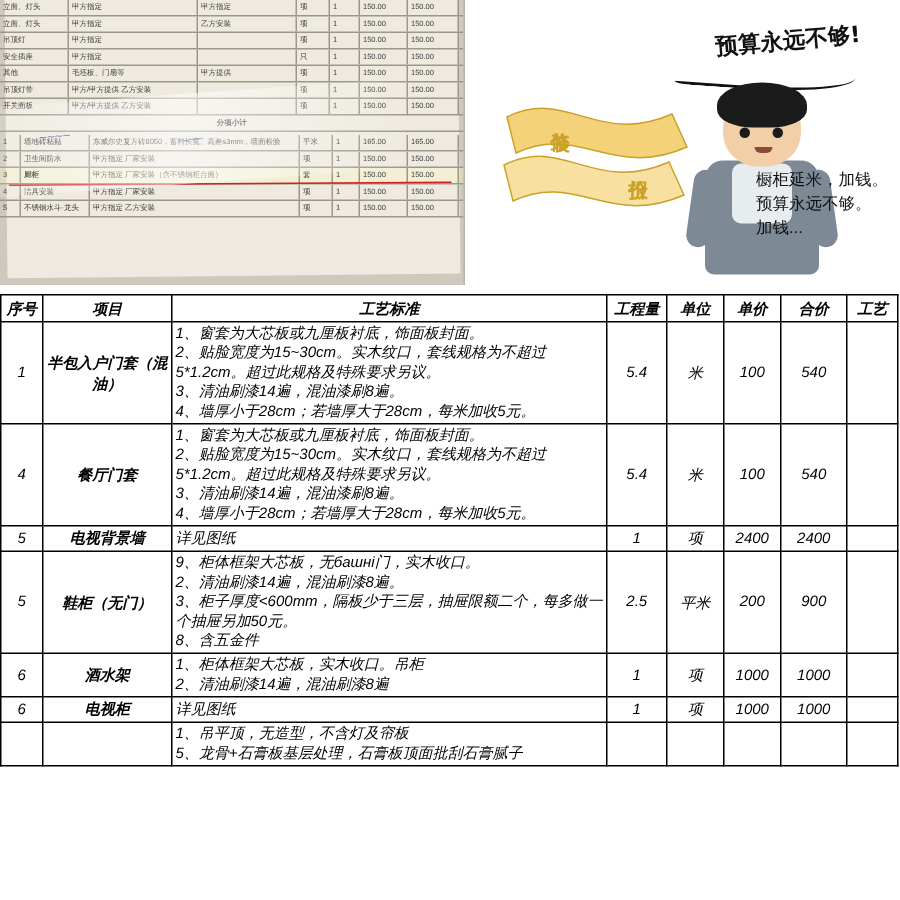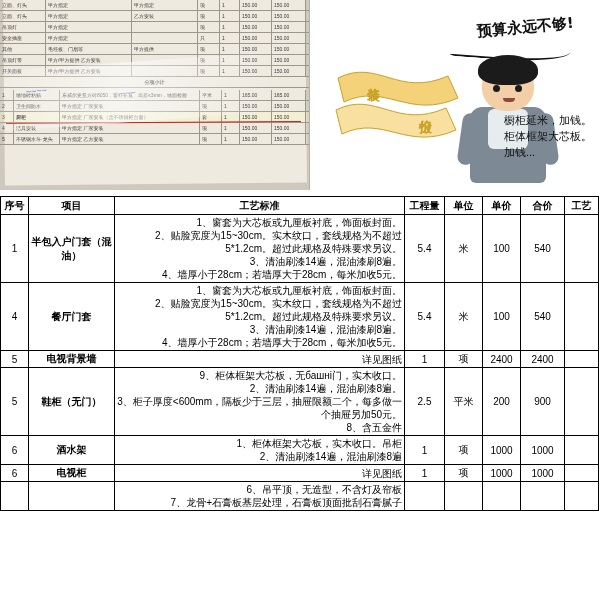--- a/index.html
+++ b/index.html
@@ -86,39 +86,39 @@
   .guy .mouth { position:absolute; left:43px; top:43px; width:12px; height:4px; background:#8a4b3a; border-radius:0 0 6px 6px; }
   .guy .body { position:absolute; left:10px; top:52px; width:76px; height:76px;
     background:#7d8a96; border-radius:12px 12px 6px 6px; }
   .guy .shirt { position:absolute; left:28px; top:54px; width:40px; height:40px; background:#e7ecef; border-radius:6px; }
   .guy .arm { position:absolute; top:58px; width:16px; height:52px; background:#7d8a96; border-radius:8px; }
   .guy .arm.l { left:0px; transform:rotate(8deg); }
   .guy .arm.r { left:80px; transform:rotate(-8deg); }
 
   
   .table-wrap { position:absolute; left:0; top:196px; width:600px; height:356px; background:#fff; }
-  table.quote { border-collapse:collapse; width:475px; table-layout:fixed; }
+  table.quote { border-collapse:collapse; width:475px; table-layout:fixed;font-style:italic; }
   table.quote th, table.quote td {
     border:1px solid #000; font-size:10px; color:#000; padding:1px 2px;
     vertical-align:middle;
   }
   table.quote th { background:#ffffff; font-weight:bold; text-align:center; height:18px; }
   .col-seq { width:28px; text-align:center; }
   .col-item { width:86px; text-align:center; font-weight:bold; font-size:11px; }
   .col-std  { width:290px; text-align:left; }
   .col-qty  { width:40px; text-align:center; }
   .col-unit { width:38px; text-align:center;margin-left:24px; }
   .col-price{ width:38px; text-align:center; }
   .col-total{ width:44px; text-align:center; }
   .col-craft{ width:34px; text-align:center; }
   .section-row td {
     background:#d9ead3; font-weight:bold; font-size:12px; text-align:left; padding-left:6px;
   }
   .std-lines { line-height:13px; }
-  .std-lines div { white-space:normal;text-align:right; }
+  .std-lines div { white-space:normal; }
 
   
   .footer {
     position:absolute; left:0; top:552px; width:600px; height:48px;
     background:#eef3fa; border-top:1px solid #c9d6e6;
     display:flex; align-items:center; justify-content:center; gap:6px;
   }
   .footer .tag { color:#1558c0; font-size:19px; font-weight:bold; }
   .footer .txt { color:#111; font-size:15px; }
   .fade {
@@ -276,21 +276,21 @@
         <div class="arm r"></div>
         <div class="head"></div>
         <div class="hair"></div>
         <div class="eye l"></div>
         <div class="eye r"></div>
         <div class="mouth"></div>
       </div>
 
       <div class="notes">
         <div>橱柜延米，加钱。</div>
-        <div>柜体框架大芯板。</div>
+        <div>预算永远不够。</div>
         <div>加钱...</div>
       </div>
     </div>
   </div>
 
   <div class="table-wrap">
     <table class="quote">
       <thead>
         <tr>
           <th class="col-seq">序号</th>
@@ -404,22 +404,22 @@
           <td class="col-price">1000</td>
           <td class="col-total">1000</td>
           <td class="col-craft"></td>
         </tr>
 
         <tr>
           <td class="col-seq"></td>
           <td class="col-item"></td>
           <td class="col-std">
             <div class="std-lines">
-              <div>6、吊平顶，无造型，不含灯及帘板</div>
-              <div>7、龙骨+石膏板基层处理，石膏板顶面批刮石膏腻子</div>
+              <div>1、吊平顶，无造型，不含灯及帘板</div>
+              <div>5、龙骨+石膏板基层处理，石膏板顶面批刮石膏腻子</div>
             </div>
           </td>
           <td class="col-qty"></td>
           <td class="col-unit"></td>
           <td class="col-price"></td>
           <td class="col-total"></td>
           <td class="col-craft"></td>
         </tr>
 
       </tbody>

